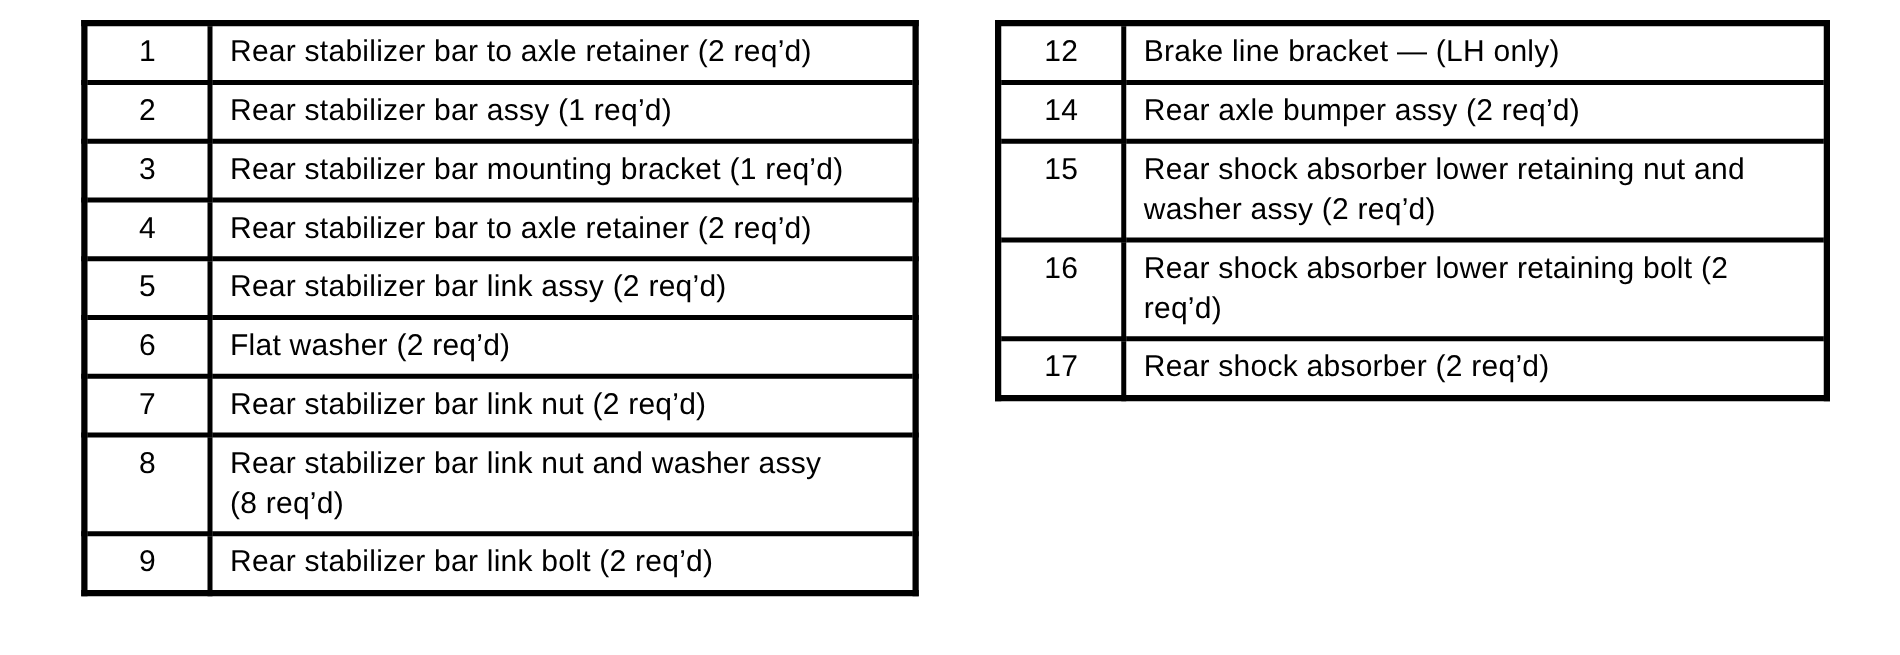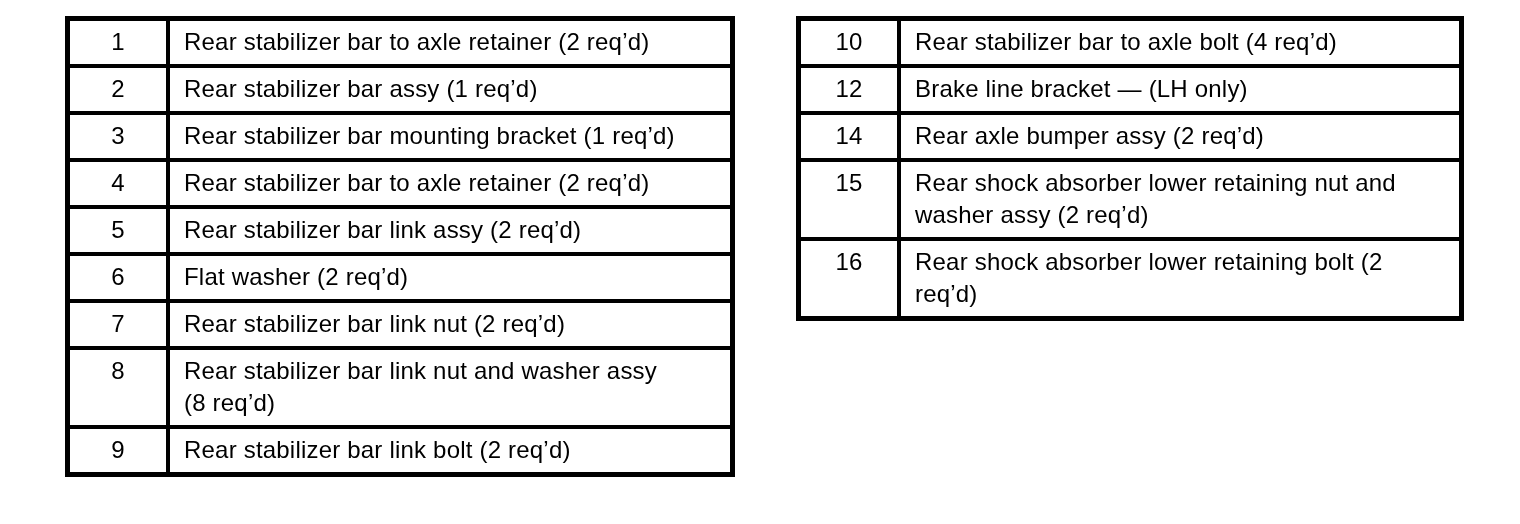--- a/index.html
+++ b/index.html
@@ -84,37 +84,37 @@
       <tr>
         <td class="num">9</td>
         <td class="desc">Rear stabilizer bar link bolt (2 req’d)</td>
       </tr>
     </tbody>
   </table>
 
   <table class="parts-table" id="right-table">
     <tbody>
       <tr>
-        <td class="num">10</td>
-        <td class="desc">Rear stabilizer bar to axle bolt (4 req’d)</td>
-      </tr>
-      <tr>
         <td class="num">12</td>
         <td class="desc">Brake line bracket — (LH only)</td>
       </tr>
       <tr>
         <td class="num">14</td>
         <td class="desc">Rear axle bumper assy (2 req’d)</td>
       </tr>
       <tr>
         <td class="num">15</td>
         <td class="desc">Rear shock absorber lower retaining nut and
 washer assy (2 req’d)</td>
       </tr>
       <tr>
         <td class="num">16</td>
         <td class="desc">Rear shock absorber lower retaining bolt (2
 req’d)</td>
       </tr>
+      <tr>
+        <td class="num">17</td>
+        <td class="desc">Rear shock absorber (2 req’d)</td>
+      </tr>
     </tbody>
   </table>
 
 </div>
 
 </body></html>

